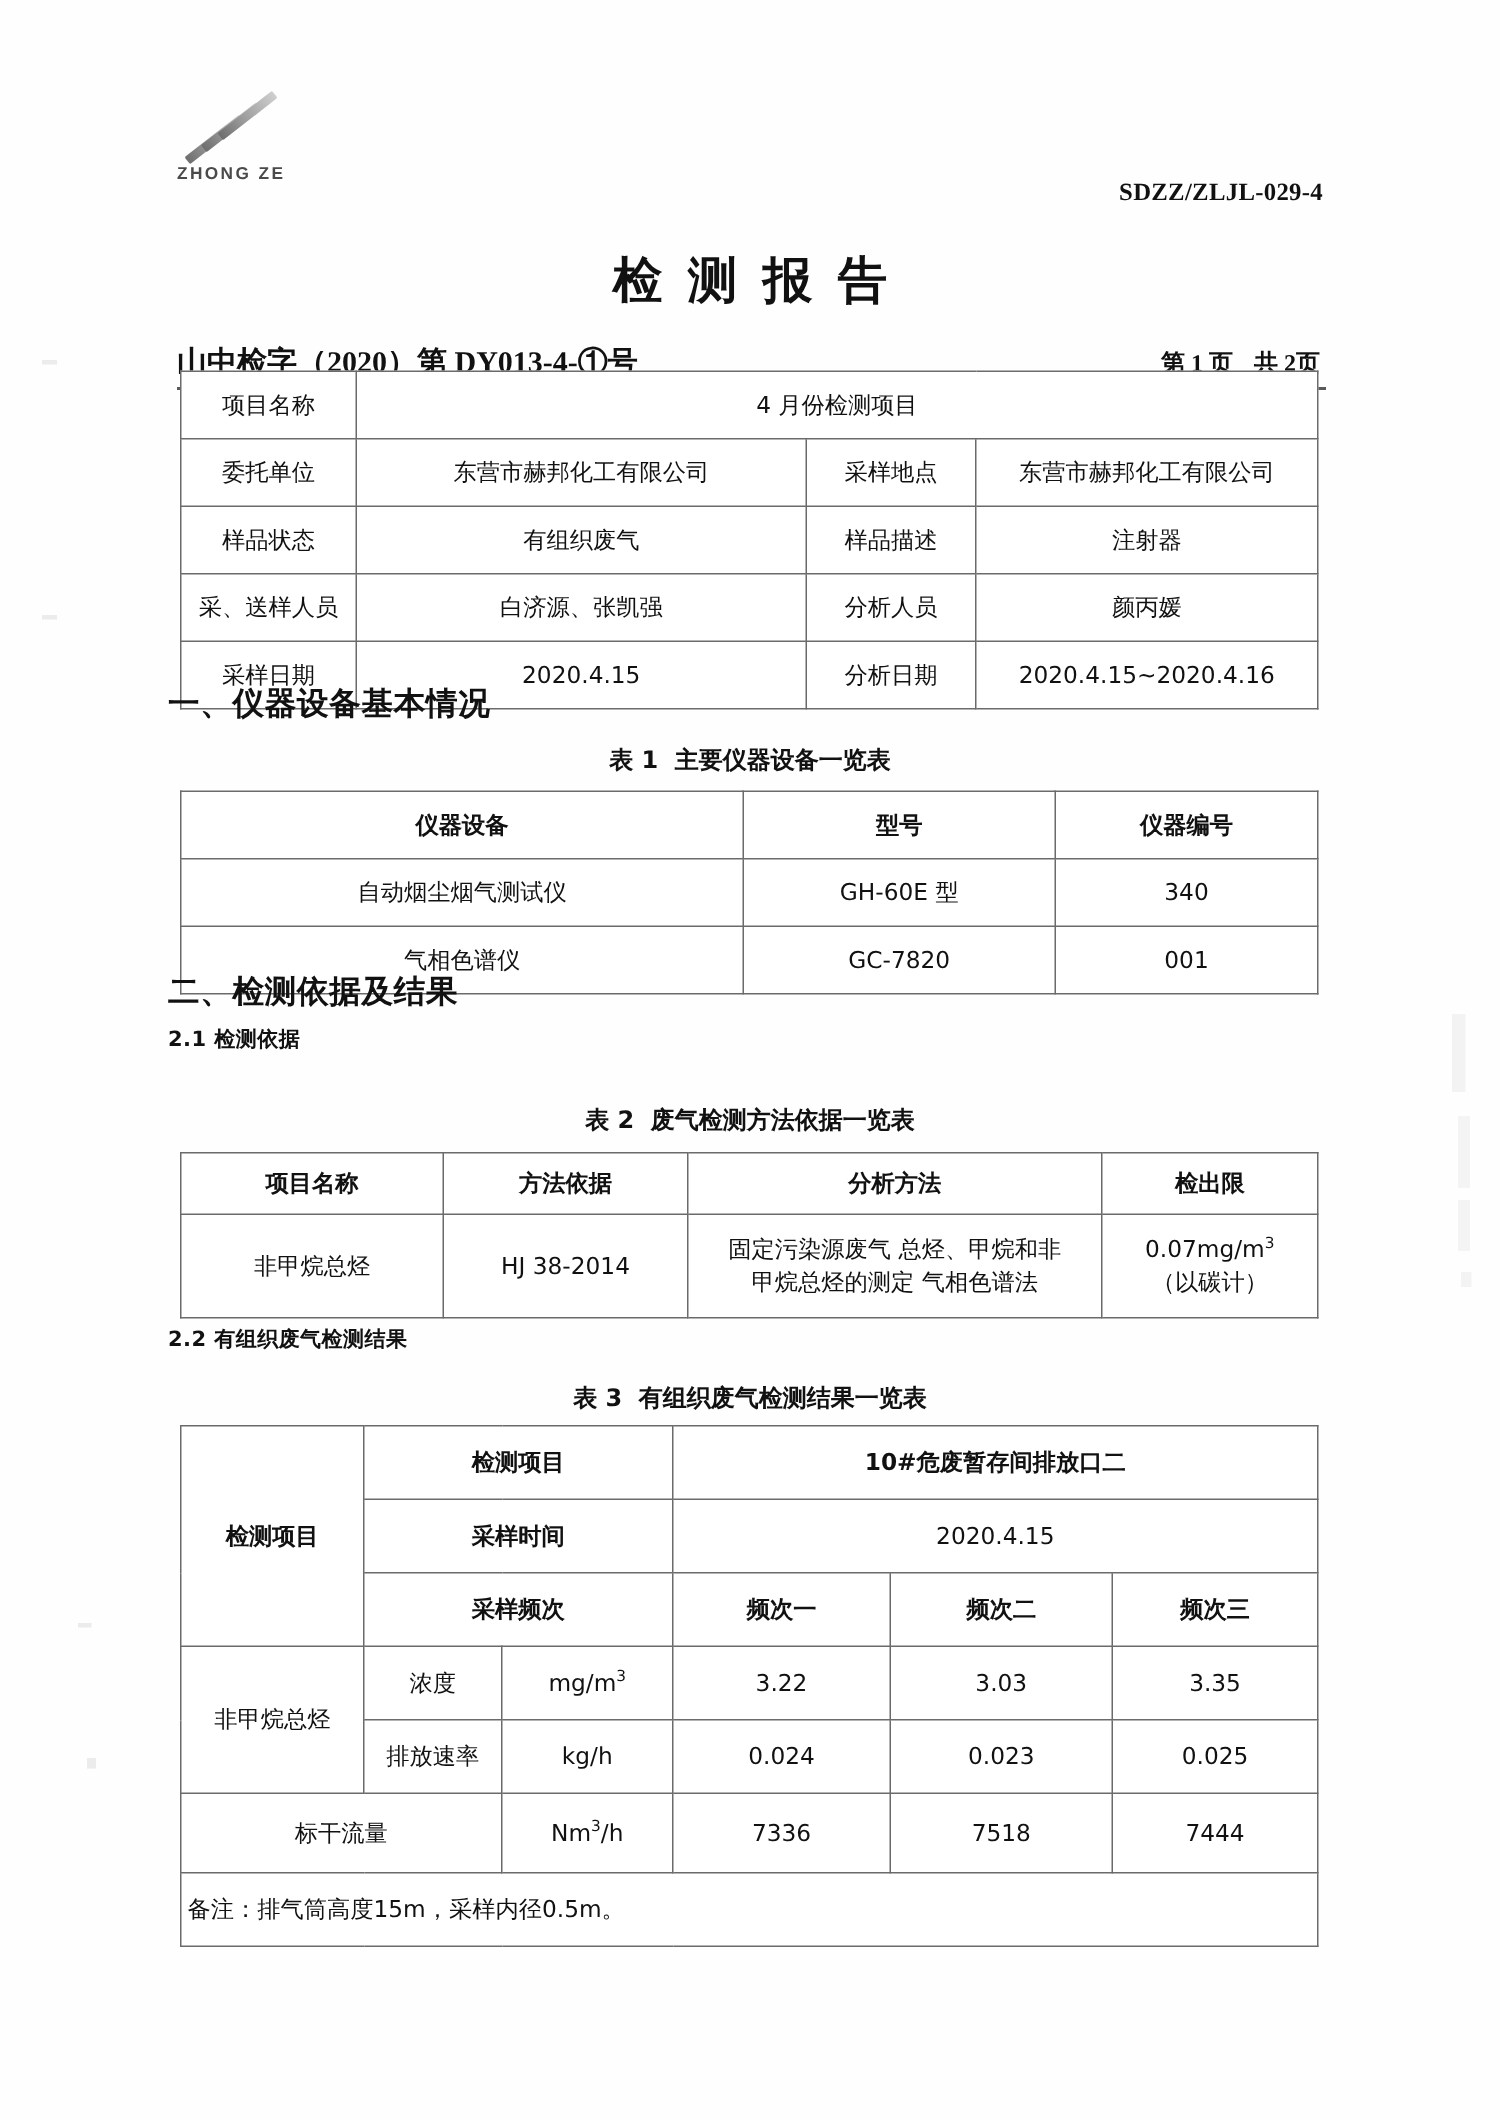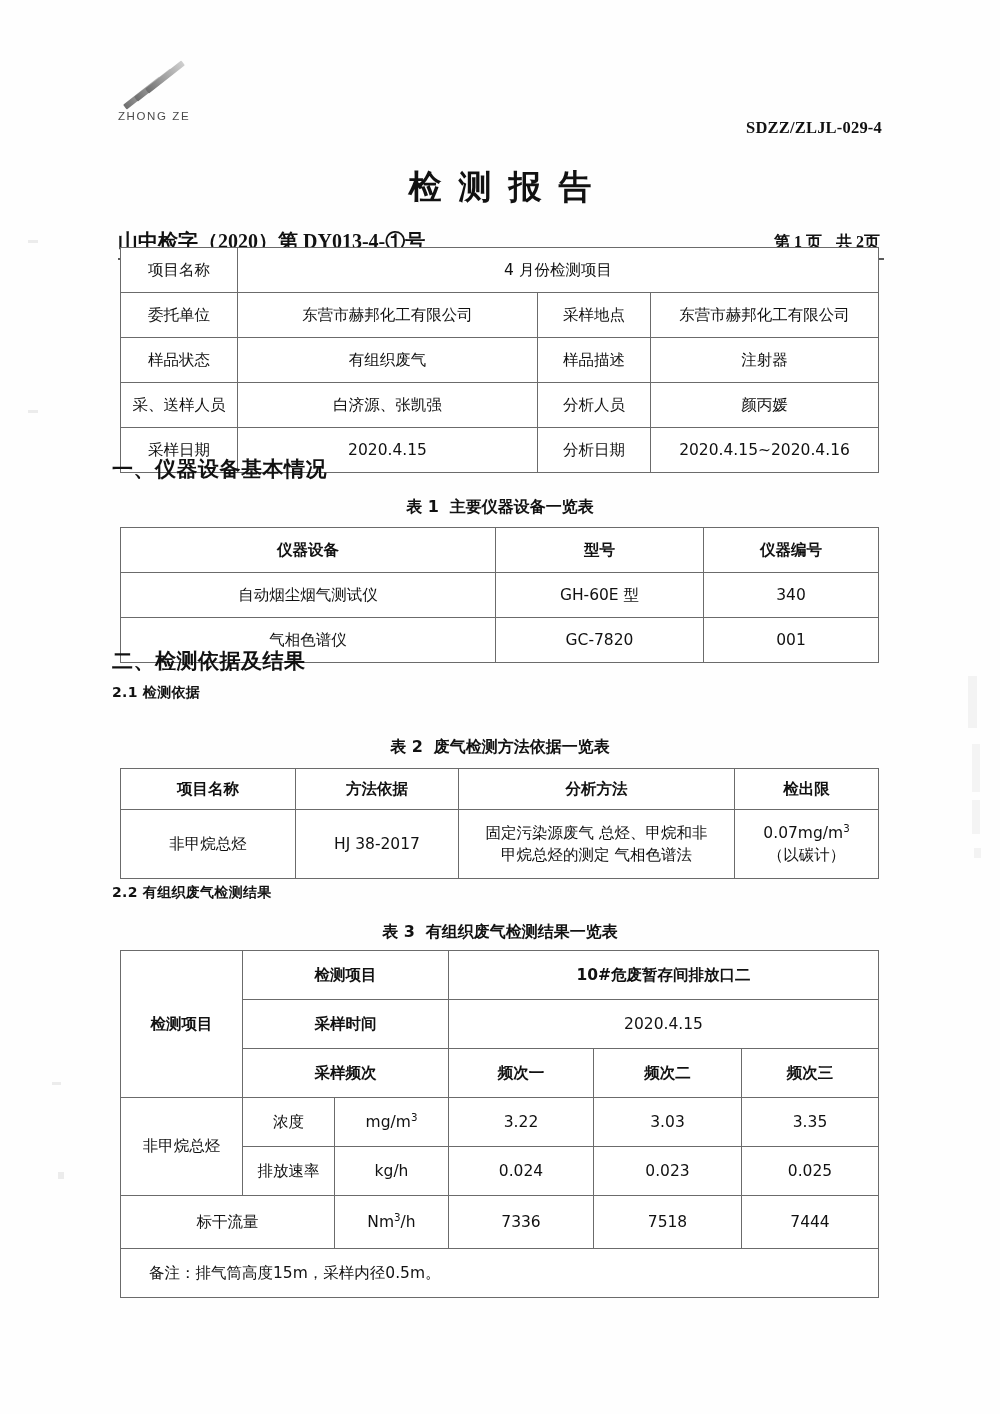--- a/index.html
+++ b/index.html
@@ -49,21 +49,21 @@
     background: linear-gradient(90deg, #6e6e6e 0%, #9a9a9a 40%, #cfcfcf 100%);
     transform: rotate(-38deg);
     border-radius: 1px;
   }
   .logo-bar.b1 { left: 2px;  top: 22px; }
   .logo-bar.b2 { left: 13px; top: 14px; }
   .logo-bar.b3 { left: 24px; top: 6px;  }
   .logo-text {
     margin-top: 4px;
     font-size: 11.5px;
-    font-weight: 400;
+    font-weight: 700;
     letter-spacing: 1.6px;
     color: #4a4a4a;
     font-family: "Liberation Sans", sans-serif;
   }
 
   .doc-code {
     position: absolute;
     right: 0;
     top: 58px;
     font-family: "Liberation Serif", serif;
@@ -186,21 +186,21 @@
   #table2 tr.hd td { height: 34px; }
   #table2 tr.bd td { height: 62px; }
 
   #sec22 { top: 884px; }
   #cap3 { top: 922px; }
   #table3 { left: 120px; top: 950px; width: 758px; }
   #table3 td { height: 42px; }
   #table3 td.tall { height: 46px; }
   #remark {
     text-align: left;
-    padding-left: 28px;
+    padding-left: 4px;
     height: 44px;
     font-size: 15.5px;
   }
 
   
   .speck {
     position: absolute;
     background: #d9d9d9;
     opacity: .5;
   }
@@ -320,21 +320,21 @@
       </colgroup>
     <tbody>
       <tr class="hd">
         <td class="b">项目名称</td>
         <td class="b">方法依据</td>
         <td class="b">分析方法</td>
         <td class="b">检出限</td>
       </tr>
       <tr class="bd">
         <td>非甲烷总烃</td>
-        <td class="serif">HJ 38-2017</td>
+        <td class="serif">HJ 38-2014</td>
         <td>
           <div>固定污染源废气  总烃、甲烷和非</div>
           <div>甲烷总烃的测定  气相色谱法</div>
         </td>
         <td>
           <div class="serif"><span>0.07mg/m</span><sup>3</sup></div>
           <div>（以碳计）</div>
         </td>
       </tr>
     </tbody>

